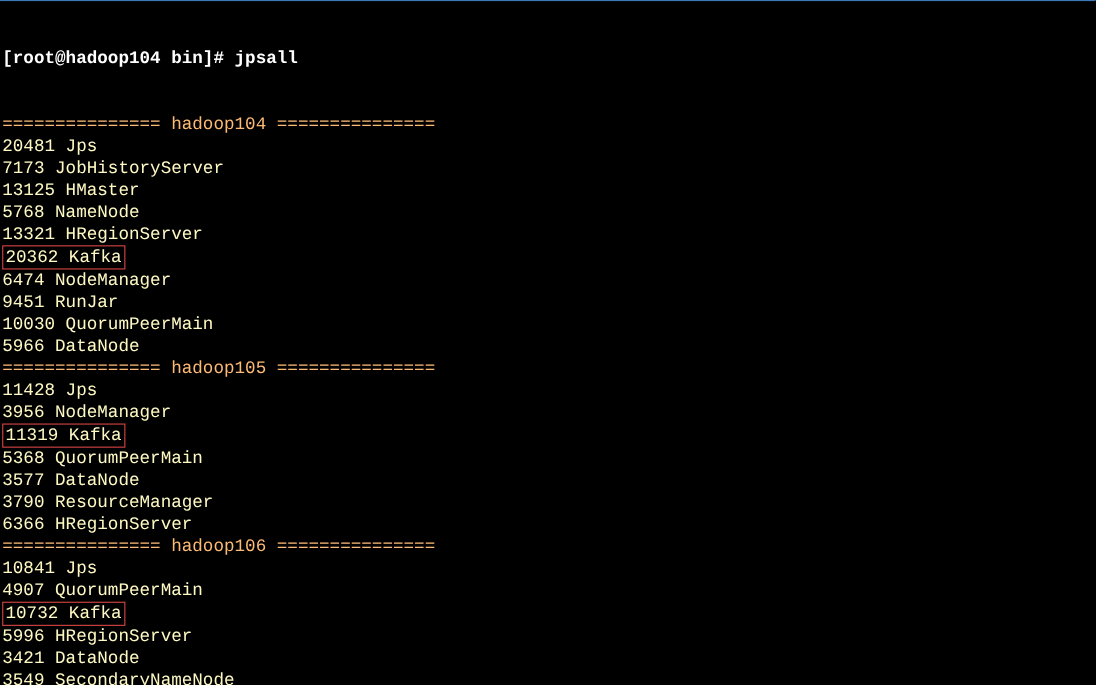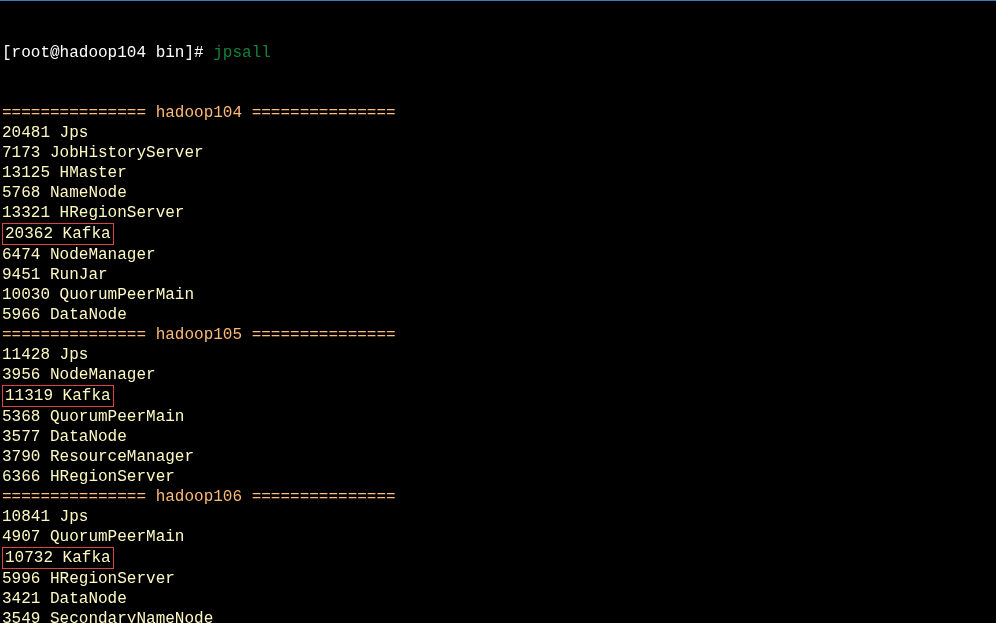--- a/index.html
+++ b/index.html
@@ -17,26 +17,27 @@
       width: 996px;
       height: 623px;
       overflow: hidden;
       border-top: 1px solid #3a7ab8;
     }
     .terminal {
       white-space: pre;
     }
     .prompt-line {
       display: flex;
+      font-weight: bold;
     }
     .prompt {
       color: #fff;
     }
     .command {
-      color: #15803d;
+      color: #ffffff;
     }
     .line {
       color: #fef9c3;
     }
     .highlight-box {
       border: 1.5px solid #d94545;
       padding: 0 2px;
       display: inline-block;
     }
     .separator {

